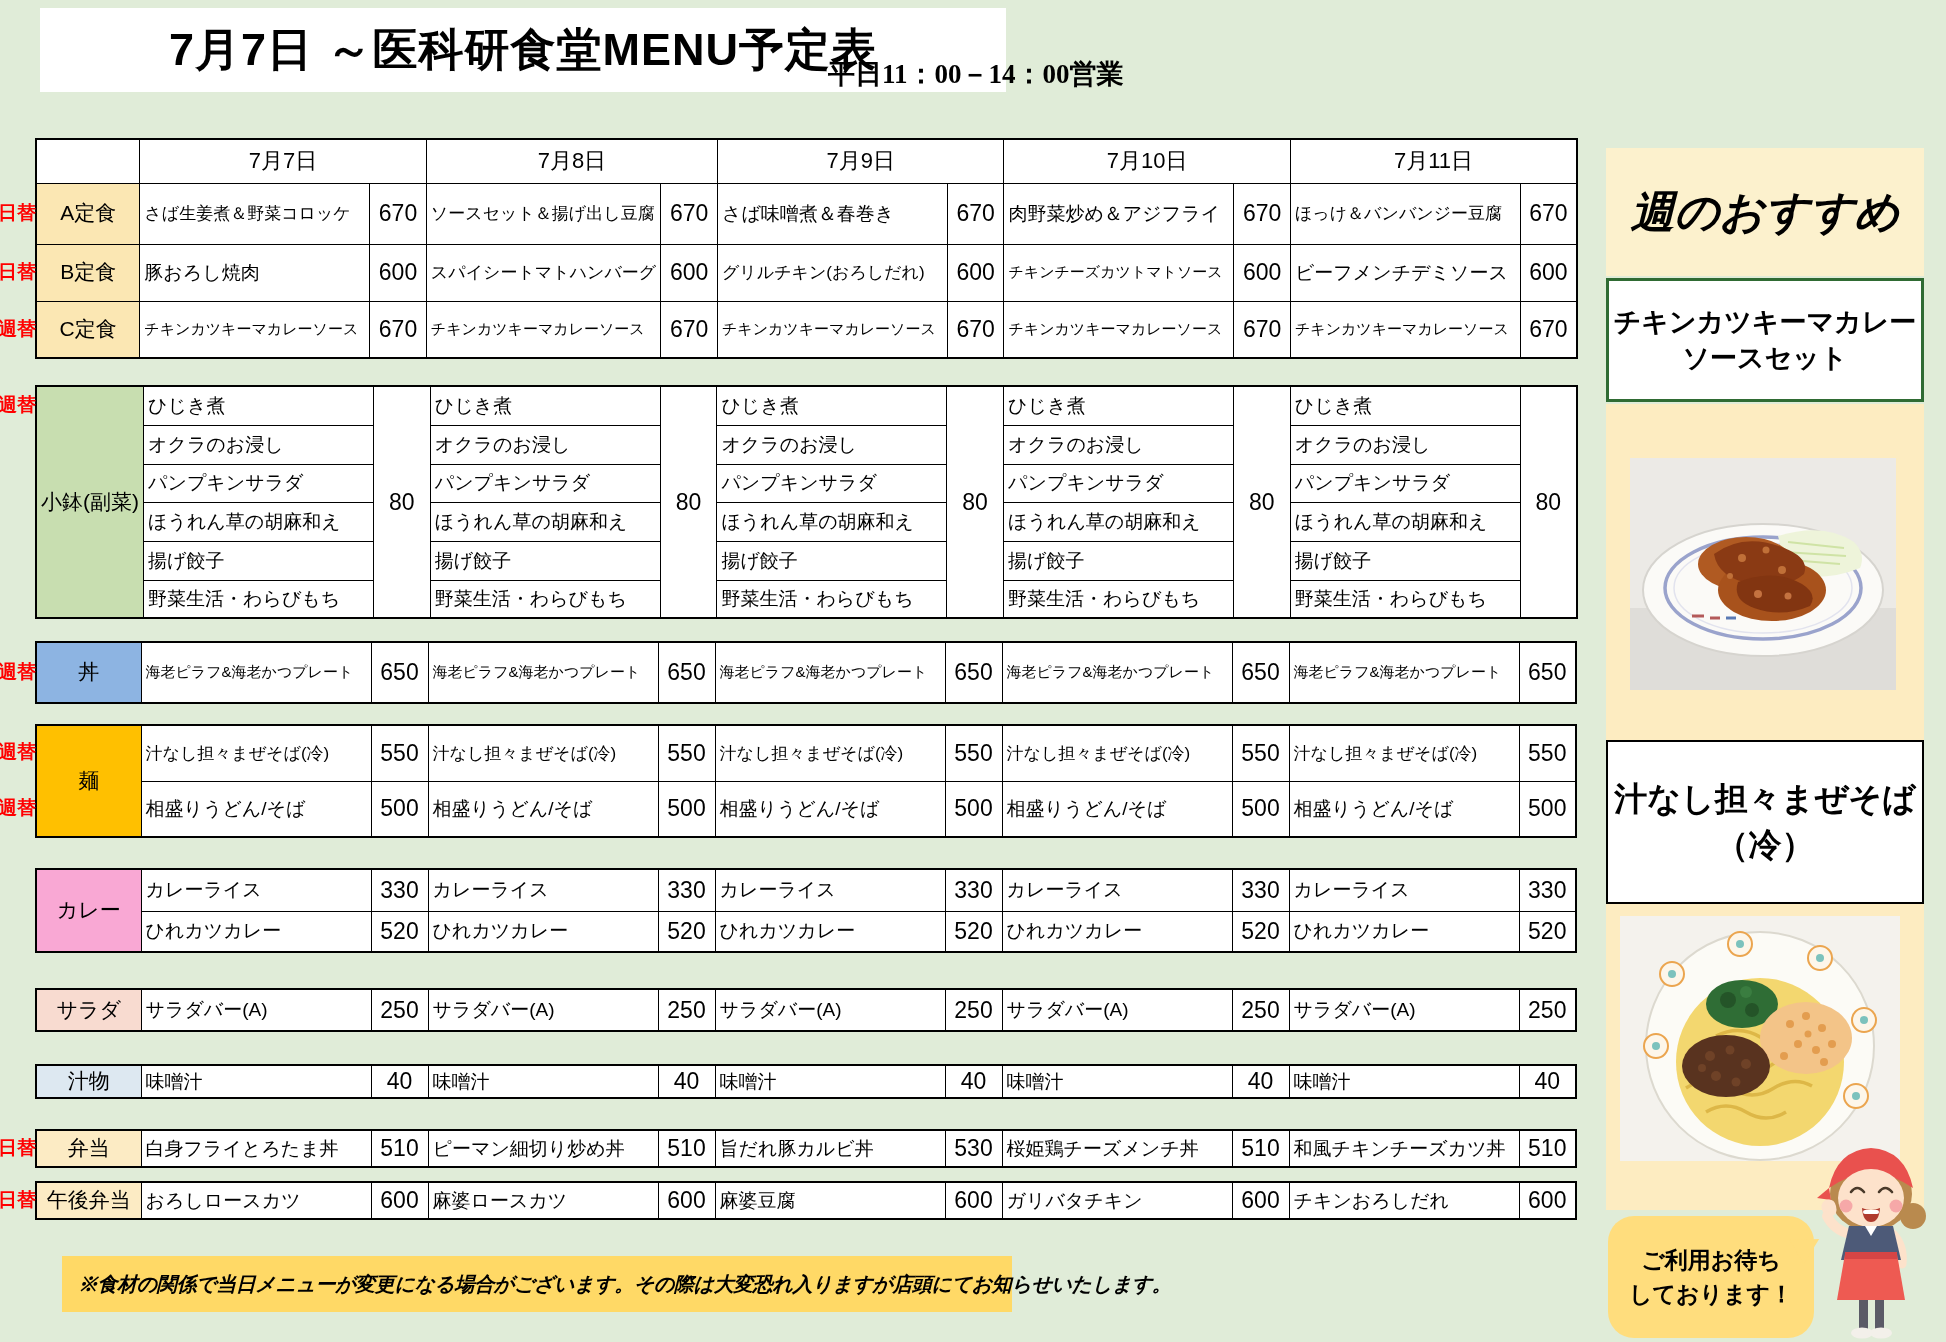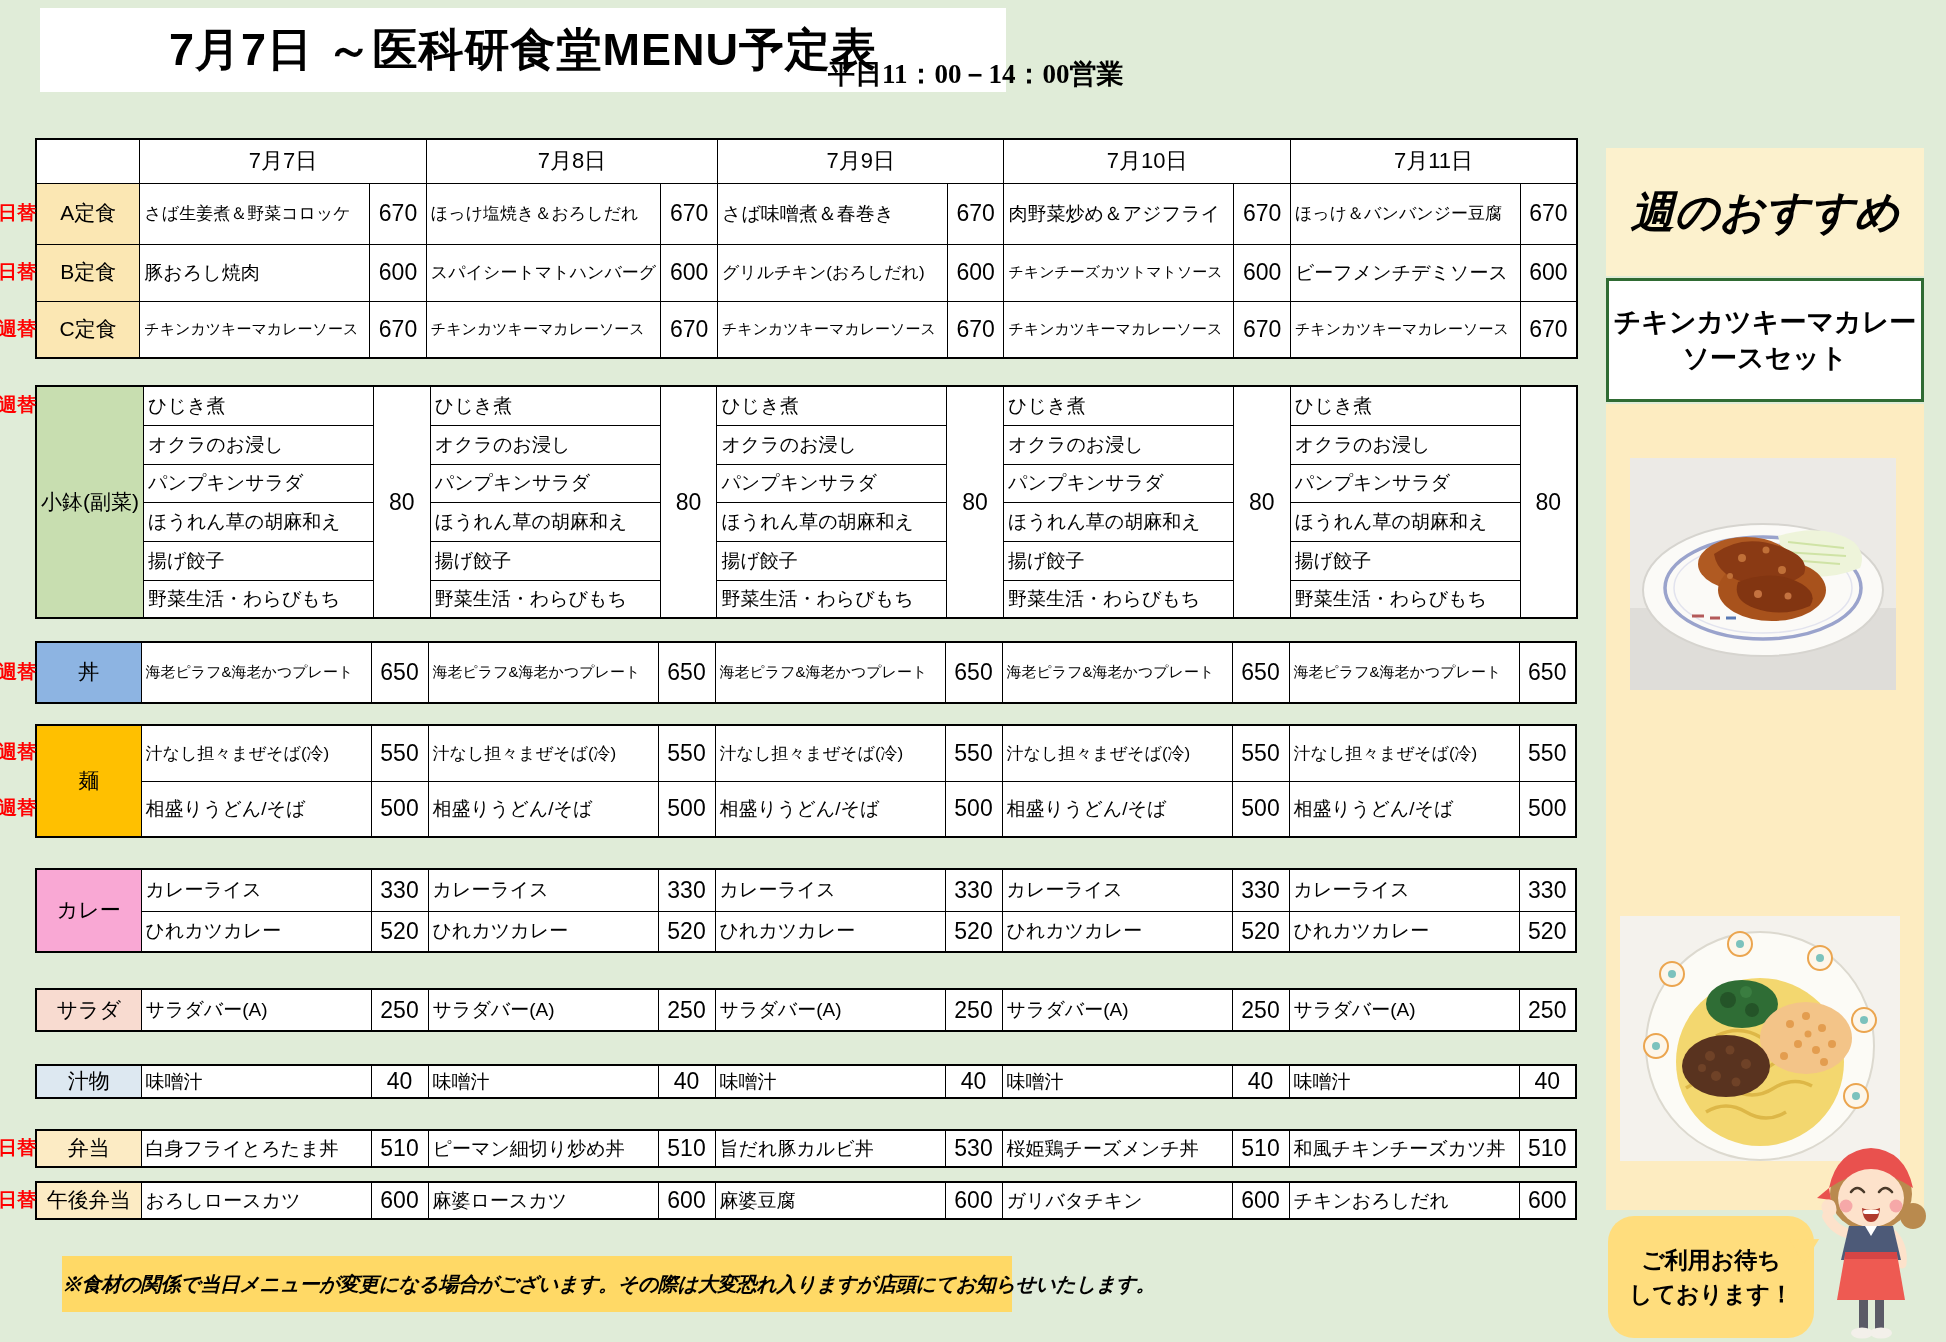--- a/index.html
+++ b/index.html
@@ -18,21 +18,21 @@
   td.date{text-align:center;font-size:22px;padding:0;}
   td.corner{background:#fff;}
   td.cat{text-align:center;font-size:21px;white-space:normal;line-height:1.15;padding:0 2px;}
   td.item{text-align:left;padding-left:6px;}
   td.price{text-align:center;font-size:23px;padding:0 2px;}
   .freq{position:absolute;left:-37px;width:36px;transform:translateY(-50%);color:#f00;font-weight:700;
         font-size:19px;text-align:center;white-space:nowrap;}
   
   .bento-note{left:74px;top:1206px;font-size:35px;font-weight:900;white-space:nowrap;}
   .disclaimer-box{left:62px;top:1256px;width:950px;height:56px;background:#ffd966;display:flex;align-items:center;}
-  .disclaimer-text{font-size:20px;font-weight:700;font-style:italic;letter-spacing:-0.4px;white-space:nowrap;}
+  .disclaimer-text{font-size:20px;font-weight:700;font-style:italic;padding-left:16px;letter-spacing:-0.4px;white-space:nowrap;}
   
   .sb-header{left:1606px;top:148px;width:318px;height:128px;background:#fcf1cd;display:flex;align-items:center;justify-content:center;}
   .sb-header-text{font-size:44px;font-weight:900;white-space:nowrap;font-style:italic;}
   .sb-rec1{left:1606px;top:278px;width:318px;height:124px;background:#fff;border:3px solid #2f6b33;box-sizing:border-box;
            display:flex;flex-direction:column;align-items:center;justify-content:center;}
   .sb-rec1 div{font-size:27px;font-weight:700;line-height:1.35;}
   .sb-cream{left:1606px;top:404px;width:318px;height:806px;background:#fdecc1;}
   .sb-photo1{left:1630px;top:458px;width:266px;height:232px;}
   .sb-rec2{left:1606px;top:740px;width:318px;height:164px;background:#fff;border:2px solid #000;box-sizing:border-box;
            display:flex;flex-direction:column;align-items:center;justify-content:center;}
@@ -80,21 +80,21 @@
               <td colspan="2" class="date">7月7日</td>
               <td colspan="2" class="date">7月8日</td>
               <td colspan="2" class="date">7月9日</td>
               <td colspan="2" class="date">7月10日</td>
               <td colspan="2" class="date">7月11日</td>
             </tr>
             <tr style="height:61px">
               <td class="cat" style="background:#fbe7b3">A定食</td>
               <td class="item" style="font-size:17px">さば生姜煮＆野菜コロッケ</td>
               <td class="price">670</td>
-              <td class="item" style="font-size:17px">ほっけ塩焼き＆おろしだれ</td>
+              <td class="item" style="font-size:17px">ソースセット＆揚げ出し豆腐</td>
               <td class="price">670</td>
               <td class="item" style="font-size:19px">さば味噌煮＆春巻き</td>
               <td class="price">670</td>
               <td class="item" style="font-size:19px">肉野菜炒め＆アジフライ</td>
               <td class="price">670</td>
               <td class="item" style="font-size:17px">ほっけ＆バンバンジー豆腐</td>
               <td class="price">670</td>
             </tr>
             <tr style="height:57px">
               <td class="cat" style="background:#fbe7b3">B定食</td>
@@ -476,20 +476,24 @@
     <circle cx="112" cy="100" r="4" fill="#c07038"></circle>
       <circle cx="136" cy="92" r="3.5" fill="#c07038"></circle>
     <circle cx="152" cy="112" r="4" fill="#c07038"></circle>
       <circle cx="128" cy="136" r="4" fill="#c47240"></circle>
     <circle cx="158" cy="138" r="3.5" fill="#c47240"></circle>
       <circle cx="100" cy="118" r="3" fill="#c07038"></circle>
     <path d="M62,158 h12 M80,160 h10" stroke="#b45a5a" stroke-width="3"></path>
     <path d="M96,160 h10" stroke="#5a7ab4" stroke-width="3"></path>
   </svg>
 
+  <div class="abs sb-rec2">
+    <div>汁なし担々まぜそば</div>
+    <div>（冷）</div>
+  </div>
 
   <svg class="abs sb-photo2" viewBox="0 0 280 245">
     <rect width="280" height="245" fill="#f4f2ed"></rect>
     <circle cx="140" cy="130" r="114" fill="#fcfbf6" stroke="#dcd9cf" stroke-width="2"></circle>
     <g stroke="#eba54f" stroke-width="2" fill="#fdf6ea">
       <circle cx="52" cy="58" r="12"></circle>
         <circle cx="120" cy="28" r="12"></circle>
         <circle cx="200" cy="42" r="12"></circle>
       <circle cx="244" cy="104" r="12"></circle>
         <circle cx="36" cy="130" r="12"></circle>

